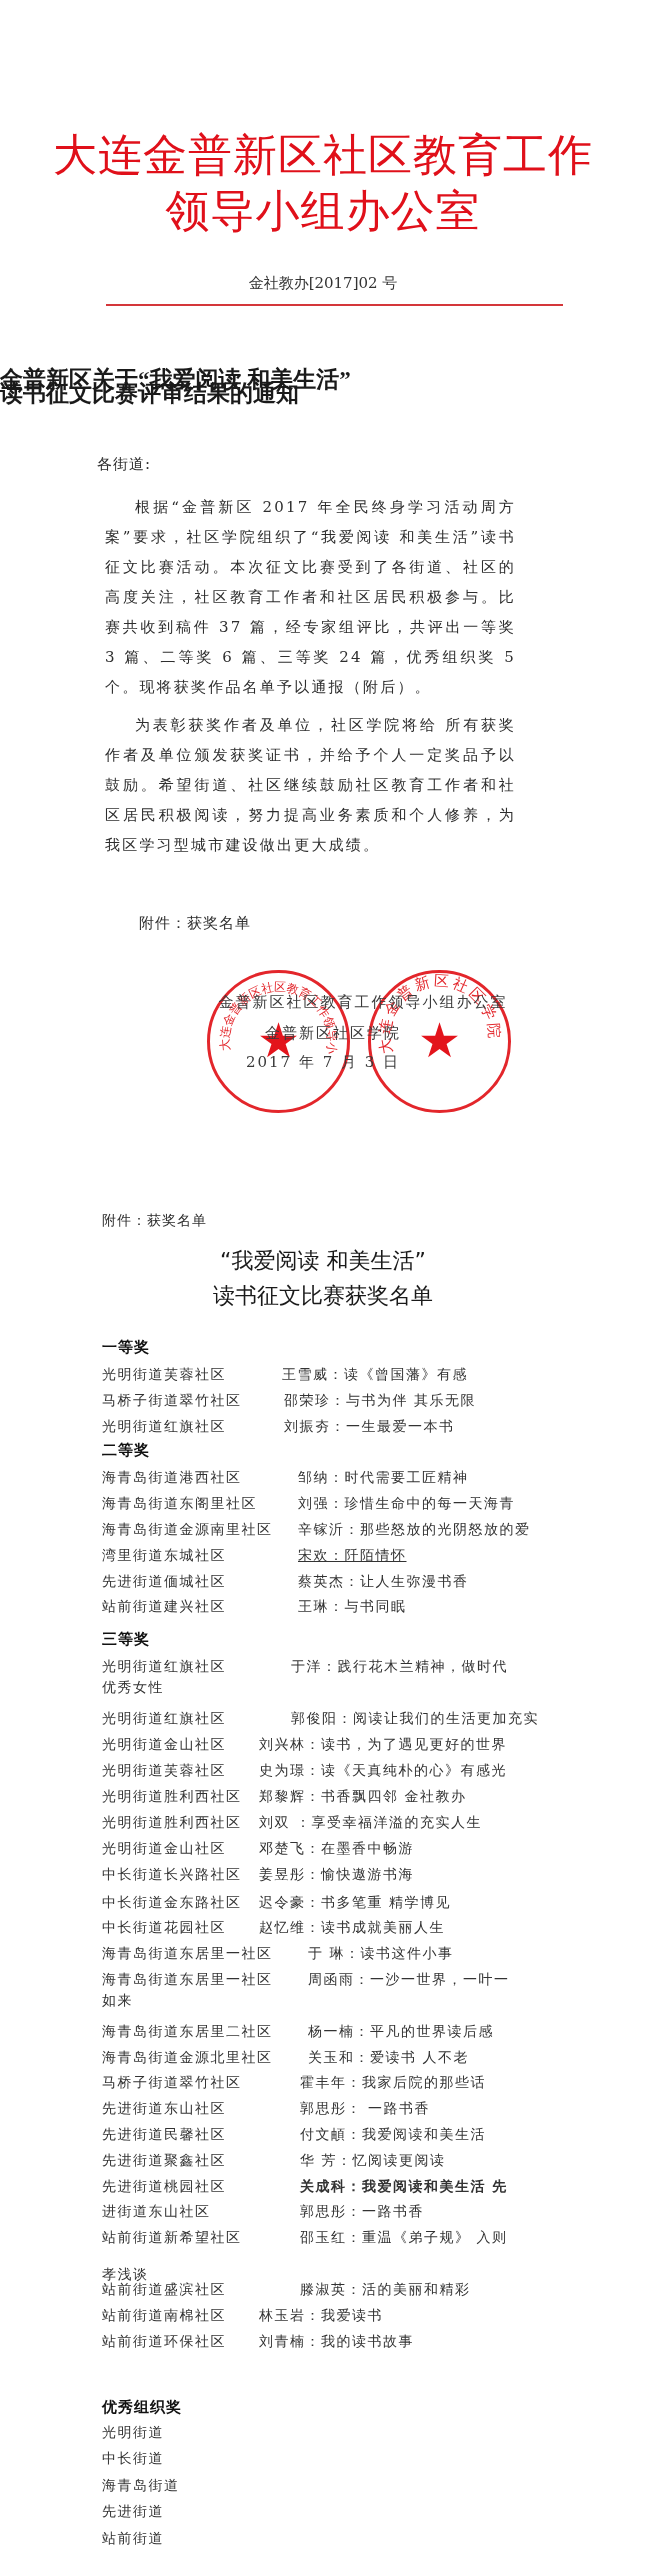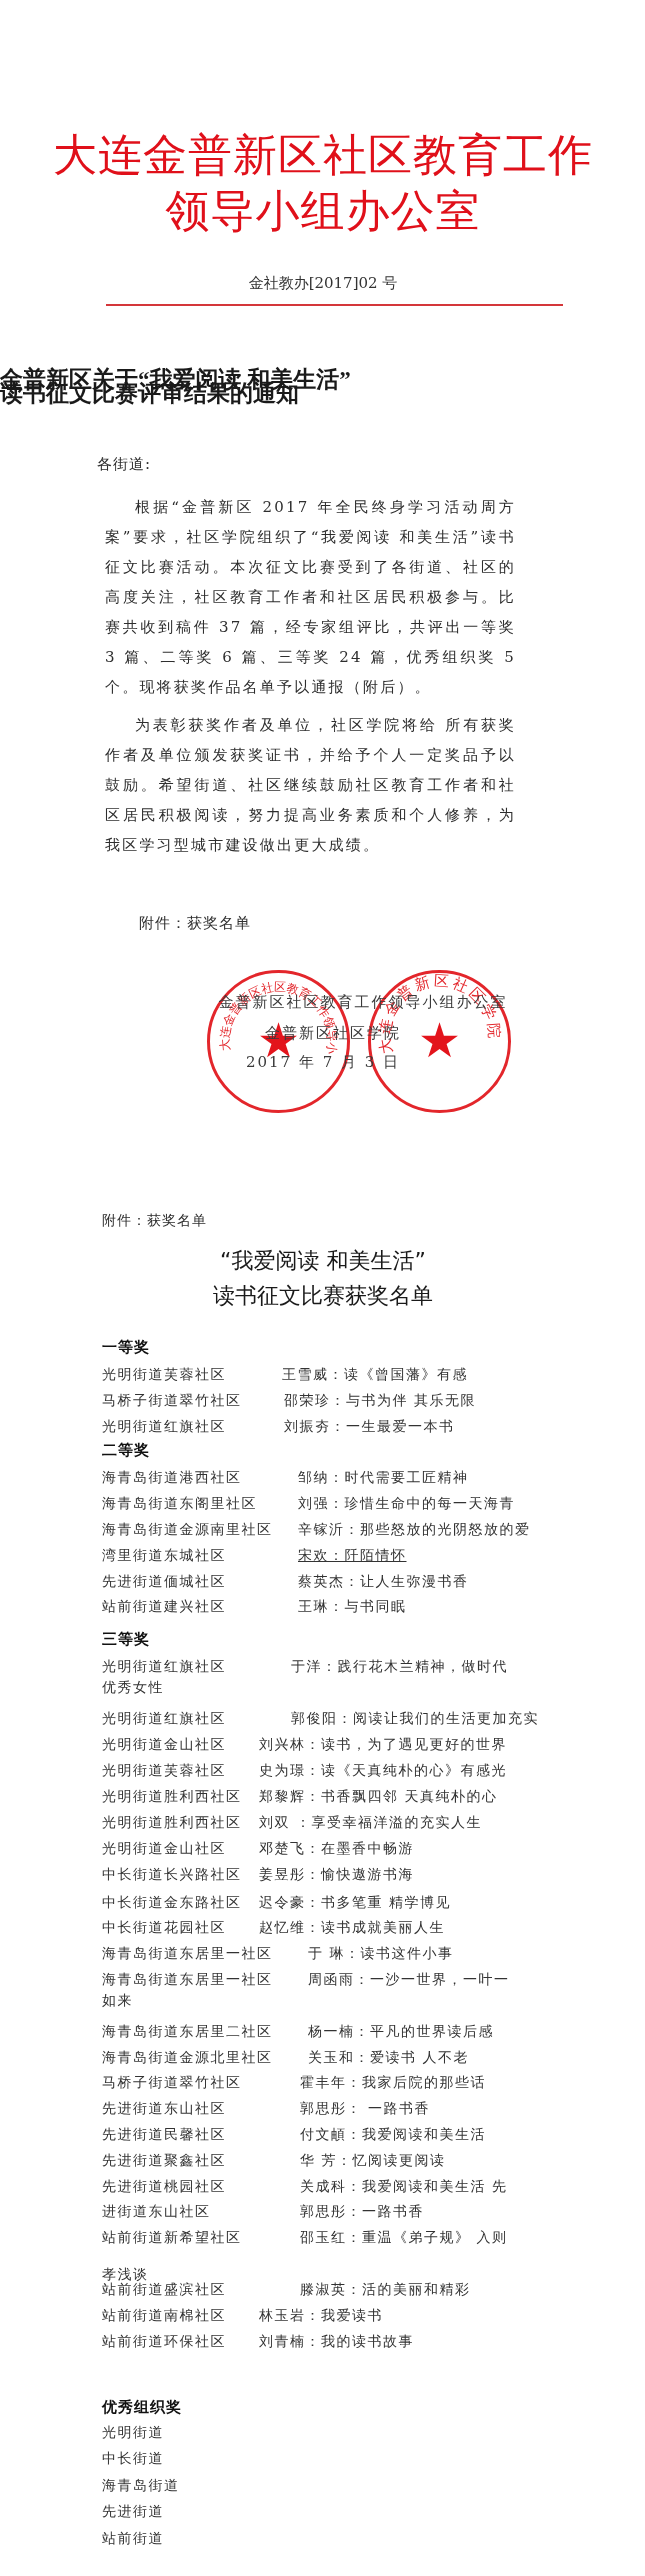--- a/index.html
+++ b/index.html
@@ -131,21 +131,21 @@
 <div class="row" style="top:1731px;">
     <span class="org">光明街道金山社区</span>
     <span class="work" style="left:157px;">刘兴林：读书，为了遇见更好的世界</span>
   </div>
 <div class="row" style="top:1757px;">
     <span class="org">光明街道芙蓉社区</span>
     <span class="work" style="left:157px;">史为璟：读《天真纯朴的心》有感光</span>
   </div>
 <div class="row" style="top:1783px;">
     <span class="org">光明街道胜利西社区</span>
-    <span class="work" style="left:157px;">郑黎辉：书香飘四邻 天真纯朴的心</span>
+    <span class="work" style="left:157px;">郑黎辉：书香飘四邻 金社教办</span>
   </div>
 <div class="row" style="top:1809px;">
     <span class="org">光明街道胜利西社区</span>
     <span class="work" style="left:157px;">刘双 ：享受幸福洋溢的充实人生</span>
   </div>
 <div class="row" style="top:1835px;">
     <span class="org">光明街道金山社区</span>
     <span class="work" style="left:157px;">邓楚飞：在墨香中畅游</span>
   </div>
 <div class="row" style="top:1861px;">
@@ -188,21 +188,21 @@
 <div class="row" style="top:2121px;">
     <span class="org">先进街道民馨社区</span>
     <span class="work" style="left:198px;">付文頔：我爱阅读和美生活</span>
   </div>
 <div class="row" style="top:2147px;">
     <span class="org">先进街道聚鑫社区</span>
     <span class="work" style="left:198px;">华   芳：忆阅读更阅读</span>
   </div>
 <div class="row" style="top:2173px;">
     <span class="org">先进街道桃园社区</span>
-    <span class="work" style="left:198px;">关成科：我爱阅读和美生活 先</span>
+    <span class="work" style="left:198px;font-weight:bold;">关成科：我爱阅读和美生活 先</span>
   </div>
 <div class="row" style="top:2198px;">
     <span class="org">进街道东山社区</span>
     <span class="work" style="left:198px;">郭思彤：一路书香</span>
   </div>
 <div class="row" style="top:2224px;">
     <span class="org">站前街道新希望社区</span>
     <span class="work" style="left:198px;">邵玉红：重温《弟子规》 入则</span>
   </div>
 <div class="wrap" style="top:2250px;margin-top:16px;">孝浅谈</div>

